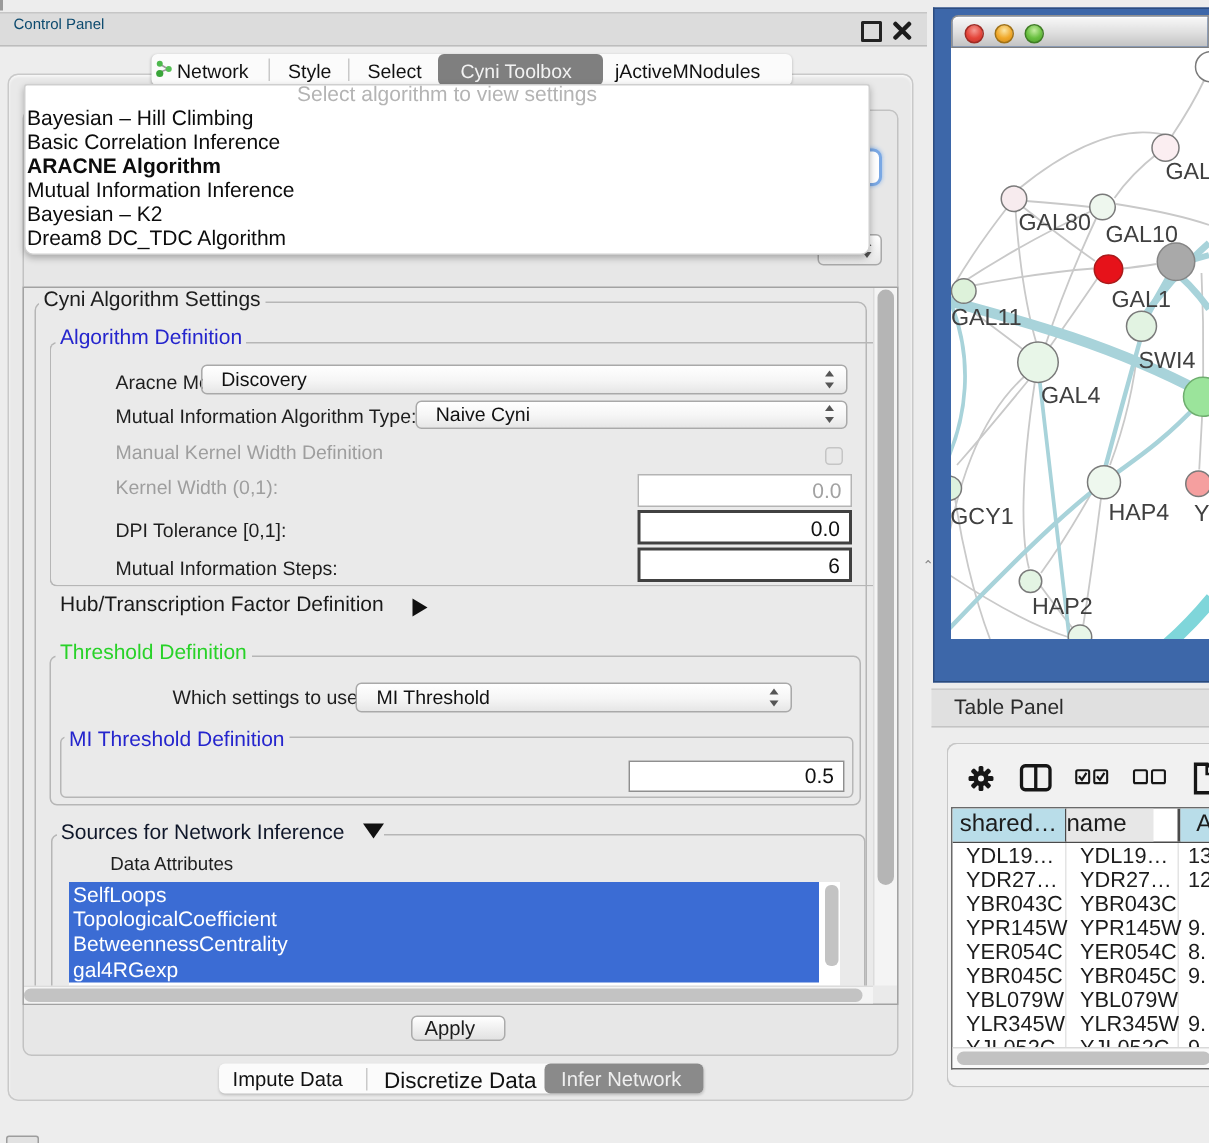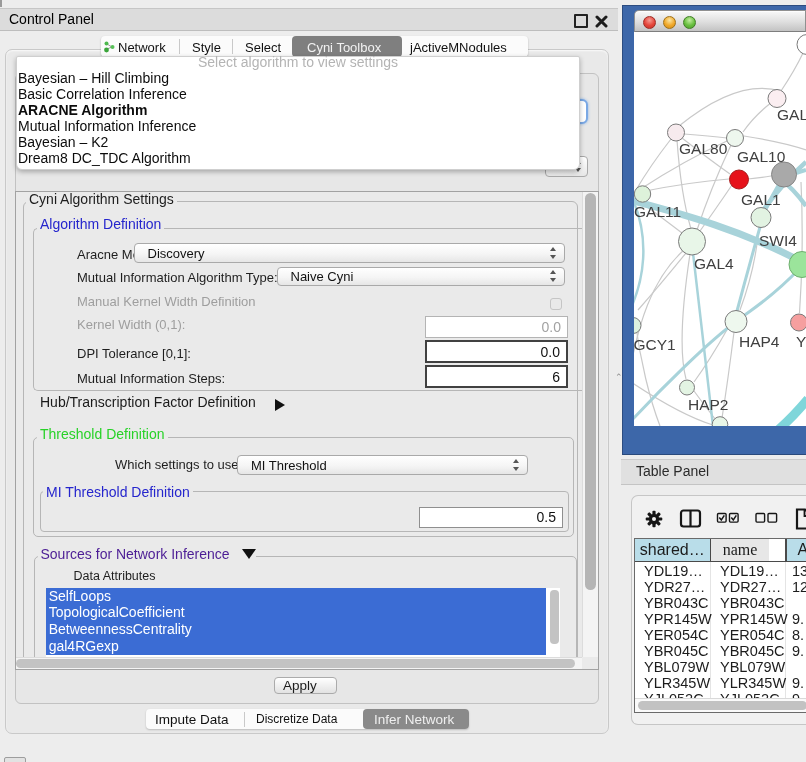--- a/index.html
+++ b/index.html
@@ -20,21 +20,21 @@
 .gtitle{position:absolute;top:-9px;font-size:14px;background:#eaeaea;padding:0 3px;white-space:nowrap;line-height:16px;}
 .fld{position:absolute;background:#fff;box-sizing:border-box;font-size:14px;color:#111;
   text-align:right;}
 .fld span{position:absolute;right:6px;top:50%;transform:translateY(-50%);padding-left:45px;}
 </style>
 </head>
 <body>
 
 <div class="a" style="left:0;top:0;width:2px;height:7px;background:#9a9a9a;"></div>
 <div class="a" style="left:0;top:8px;width:618px;height:23px;background:#dcdcdc;border-top:1px solid #c6c6c6;border-bottom:1px solid #bdbdbd;box-sizing:border-box;"></div>
-<div class="a" style="left:9px;top:11px;font-size:14px;color:#000000;">Control Panel</div>
+<div class="a" style="left:9px;top:11px;font-size:10px;color:#0c4a6e;">Control Panel</div>
 <div class="a" style="left:574px;top:14px;width:10px;height:10px;border:2px solid #222;border-radius:1px;"></div>
 <div class="a" style="left:594.5px;top:13.5px;width:13px;height:13px;">
  <svg width="13" height="13">
       <path d="M2 2 L11 11 M11 2 L2 11" stroke="#1c1c1c" stroke-width="3" stroke-linecap="round"></path>
     </svg>
 </div>
 
 <div class="a" style="left:5px;top:49px;width:604px;height:685px;background:#e9e9e9;border:1px solid #c9c9c9;border-radius:7px;box-sizing:border-box;box-shadow:inset 0 1px 2px rgba(255,255,255,.8);"></div>
 
 <div class="a" style="left:15px;top:73px;width:584px;height:631px;background:#e7e7e7;border:1px solid #c2c2c2;border-radius:6px;box-sizing:border-box;"></div>
@@ -113,36 +113,36 @@
       <span class="arr"></span>
     </div>
 
  <div class="group" style="left:23.5px;top:299px;width:529.5px;height:40.5px;border-radius:4px;"></div>
  <div class="gtitle" style="left:27px;top:292px;color:#2525cd;">MI Threshold Definition</div>
  <div class="fld" style="left:403px;top:314.5px;width:144px;height:21.5px;border:1px solid #8f8f8f;">
       <span>0.5</span>
     </div>
 
  <div class="group" style="left:18px;top:364px;width:543px;height:114px;border-radius:5px;"></div>
- <div class="a" style="left:21.5px;top:353.8px;font-size:14px;color:#4c1d95;background:#eaeaea;padding:0 26px 0 3px;line-height:16px;">Sources for Network Inference</div>
+ <div class="a" style="left:21.5px;top:353.8px;font-size:14px;color:#0f172a;background:#eaeaea;padding:0 26px 0 3px;line-height:16px;">Sources for Network Inference</div>
  <div class="a" style="left:226px;top:356.5px;width:0;height:0;border-left:7.5px solid transparent;border-right:7.5px solid transparent;border-top:10.5px solid #111;"></div>
  <div class="lbl" style="left:21.5px;top:376.5px;font-size:12.5px;">Data Attributes</div>
 
  <div class="a" style="left:29.5px;top:396px;width:514px;height:69px;background:#fff;"></div>
  <div id="bluelist" class="a" style="left:29.5px;top:395.9px;width:500px;height:67px;background:#3b6cd4;color:#fff;font-size:14px;line-height:16.6px;padding-left:3.2px;box-sizing:border-box;">SelfLoops<br>TopologicalCoefficient<br>BetweennessCentrality<br>gal4RGexp</div>
  <div class="a" style="left:534px;top:397.5px;width:8.5px;height:54.5px;background:#c3c3c3;border-radius:4px;"></div>
 </div>
 
 <div class="a" style="left:274px;top:676.5px;width:62.5px;height:17px;background:linear-gradient(#ffffff,#f0f0f0 50%,#e2e2e2);border:1px solid #ababab;border-radius:4px;box-sizing:border-box;"></div>
 <div class="a" style="left:283px;top:678px;font-size:13.5px;color:#1c1c1c;">Apply</div>
 
 <div class="a" style="left:146px;top:709px;width:323px;height:20px;background:#fbfbfb;border-radius:4px;box-shadow:0 1px 2px rgba(0,0,0,.2);"></div>
 <div class="a" style="left:155px;top:712px;font-size:13.5px;color:#111;">Impute Data</div>
 <div class="a" style="left:244px;top:711.5px;width:1px;height:15px;background:#c9c9c9;"></div>
-<div class="a" style="left:256px;top:712px;font-size:12px;color:#111;">Discretize Data</div>
+<div class="a" style="left:256px;top:712px;font-size:15px;color:#111;">Discretize Data</div>
 <div class="a" style="left:362.5px;top:709px;width:106px;height:20px;background:#8a8a8a;border-radius:4px;"></div>
 <div class="a" style="left:374px;top:712px;font-size:13.5px;color:#efefef;">Infer Network</div>
 
 <div class="a" style="left:4px;top:757px;width:20px;height:10px;background:#e2e2e2;border:1px solid #9d9d9d;border-radius:2px;"></div>
 
 <div class="a" style="left:16px;top:56px;width:564px;height:114px;background:#fff;border:1px solid #cfcfcf;border-radius:2px 2px 6px 6px;box-shadow:0 2px 5px rgba(0,0,0,.28);box-sizing:border-box;"></div>
 <div class="a" style="left:16px;top:53.5px;width:564px;text-align:center;font-size:14px;color:#b4b4b4;">Select algorithm to view settings</div>
 <div class="a" style="left:18px;top:70px;font-size:14px;color:#0c0c0c;line-height:16.1px;">Bayesian – Hill Climbing<br>Basic Correlation Inference<br><b>ARACNE Algorithm</b><br>Mutual Information Inference<br>Bayesian – K2<br>Dream8 DC_TDC Algorithm</div>
 
 <div class="a" style="left:615px;top:372px;font-size:9px;color:#8a8a8a;">⌃</div>
@@ -270,21 +270,21 @@
   <path d="M152 1.5 h8 l6 6 v13 h-14 z" fill="none" stroke="#161616" stroke-width="2.2"></path>
   <path d="M159.5 1.5 v6.5 h7" fill="none" stroke="#161616" stroke-width="1.8"></path>
  </svg>
 </div>
 
 <div class="a" style="left:634px;top:538px;width:172px;height:174.5px;background:#fff;border:1px solid #6a6a6a;border-right:none;box-sizing:border-box;overflow:hidden;font-size:14.5px;color:#1c1c1c;">
 
  <div class="a" style="left:0;top:0;width:172px;height:23px;border-bottom:1.5px solid #4a4a4a;box-sizing:border-box;font-size:16px;">
   <div class="a" style="left:0;top:0;width:74.5px;height:21.5px;background:#b9dde9;text-align:center;line-height:21.5px;">shared…</div>
   <div class="a" style="left:74.5px;top:0;width:1.5px;height:21.5px;background:#4a4a4a;"></div>
-  <div class="a" style="left:76px;top:0;width:58px;height:21.5px;background:#e7e7e7;text-align:center;line-height:21.5px;font-family:Liberation Serif, serif;">name</div>
+  <div class="a" style="left:76px;top:0;width:58px;height:21.5px;background:#e7e7e7;text-align:left;line-height:21.5px;">name</div>
   <div class="a" style="left:150px;top:0;width:1.5px;height:21.5px;background:#4a4a4a;"></div>
   <div class="a" style="left:151.5px;top:0;width:21px;height:21.5px;background:#b9dde9;text-align:left;line-height:21.5px;padding-left:11px;">Av</div>
  </div>
 
  <div class="a" style="left:74.8px;top:23px;width:1px;height:136px;background:#e4e4e4;"></div>
  <div class="a" style="left:150.3px;top:23px;width:1px;height:136px;background:#e4e4e4;"></div>
 
  <div class="a" style="left:0;top:23.5px;width:172px;line-height:16px;">
   <div>
         <span class="a" style="left:9px;">YDL19…</span>

